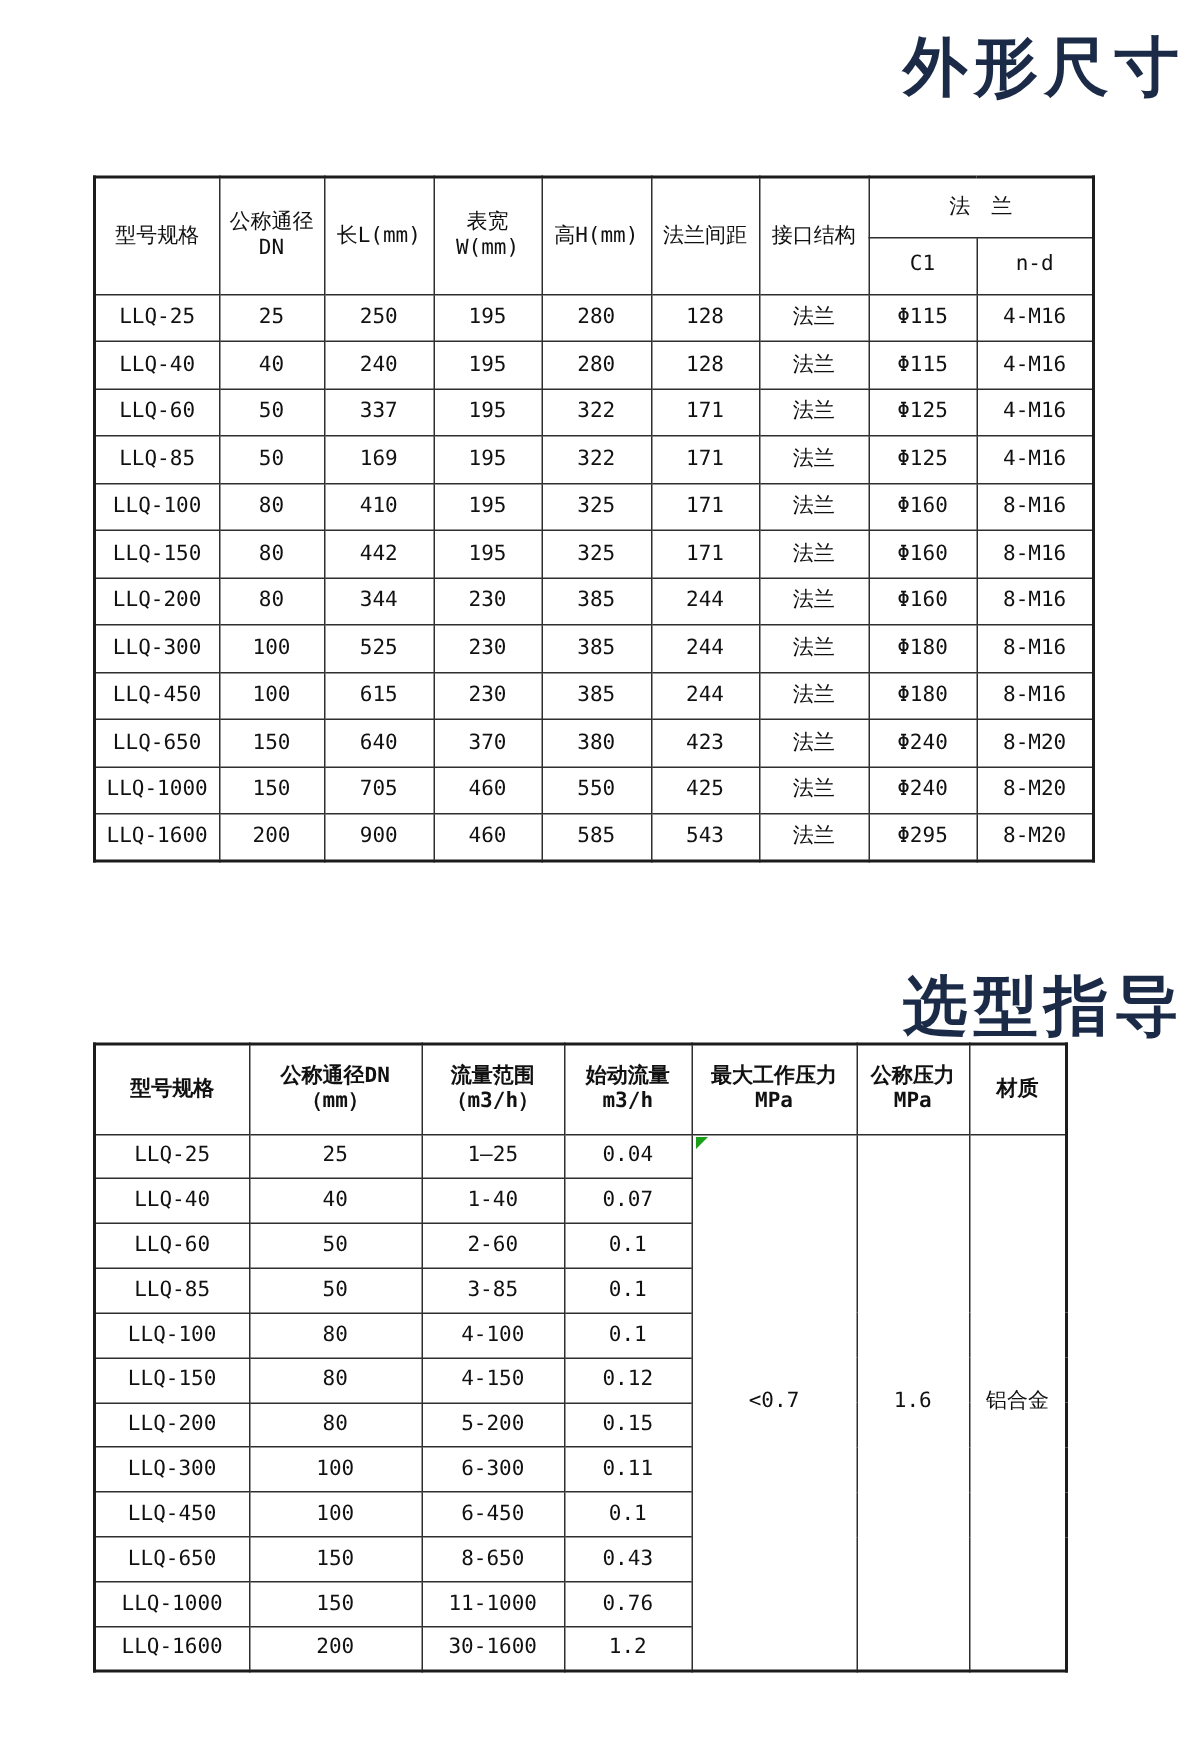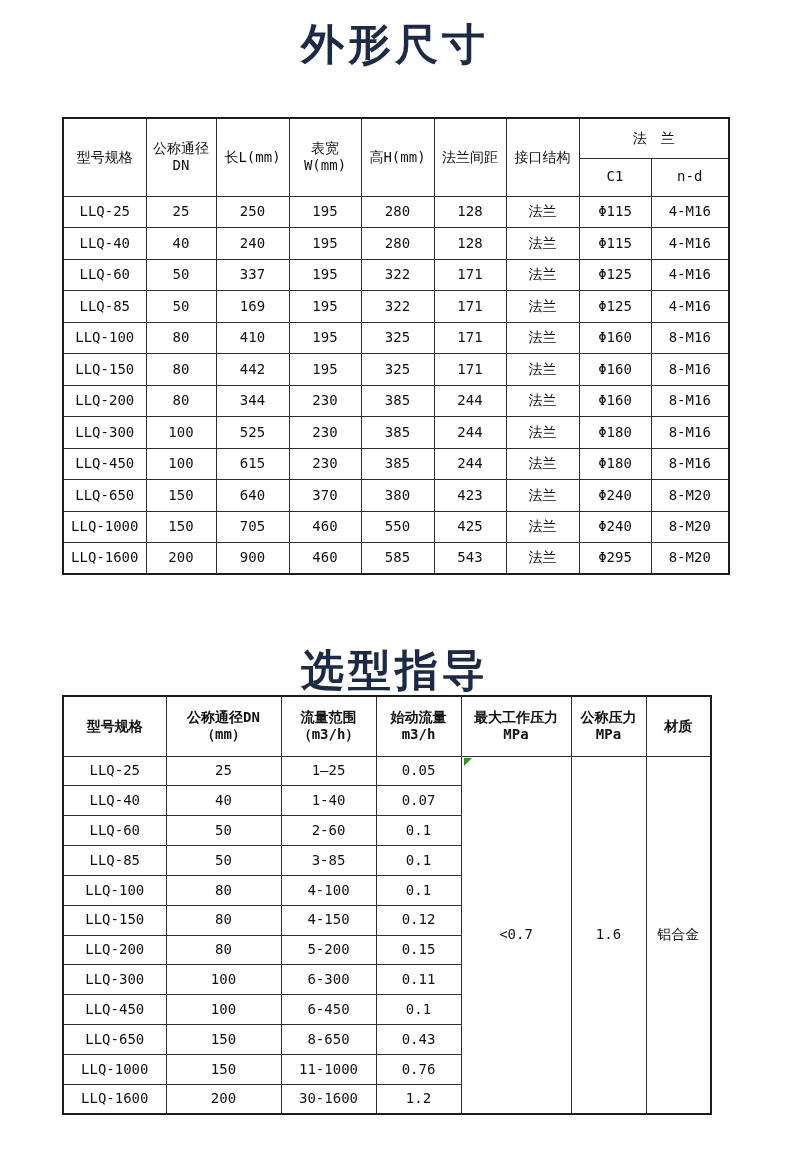--- a/index.html
+++ b/index.html
@@ -6,21 +6,21 @@
   html,body { background:#ffffff; }
   body {
     width:790px; height:1169px; position:relative; overflow:hidden;
     font-family:"DejaVu Sans Mono","Liberation Mono",monospace;
     color:#111;
   }
   #page { position:absolute; inset:0; background:#fff; }
 
   .page-title {
     position:absolute; left:0; width:100%;
-    text-align:center;
+    text-align:right;
     font-family:"DejaVu Sans","Liberation Sans",sans-serif;
     font-weight:600; font-size:43px; letter-spacing:4px;
     color:#1b2a47;
   }
   #title-dimensions { top:16px; }
   #title-selection  { top:642px; }
 
   table.tbl {
     position:absolute;
     border-collapse:collapse; table-layout:fixed;
@@ -254,21 +254,21 @@
           <th>最大工作压力<br>MPa</th>
           <th>公称压力<br>MPa</th>
           <th>材质</th>
         </tr>
       </thead>
     <tbody>
         <tr>
           <td>LLQ-25</td>
           <td>25</td>
           <td>1—25</td>
-          <td>0.05</td>
+          <td>0.04</td>
           <td rowspan="12" class="merged"><span class="green-corner"></span>&lt;0.7</td>
           <td rowspan="12" class="merged">1.6</td>
           <td rowspan="12" class="merged">铝合金</td>
         </tr>
         <tr>
           <td>LLQ-40</td>
           <td>40</td>
           <td>1-40</td>
           <td>0.07</td>
         </tr>

